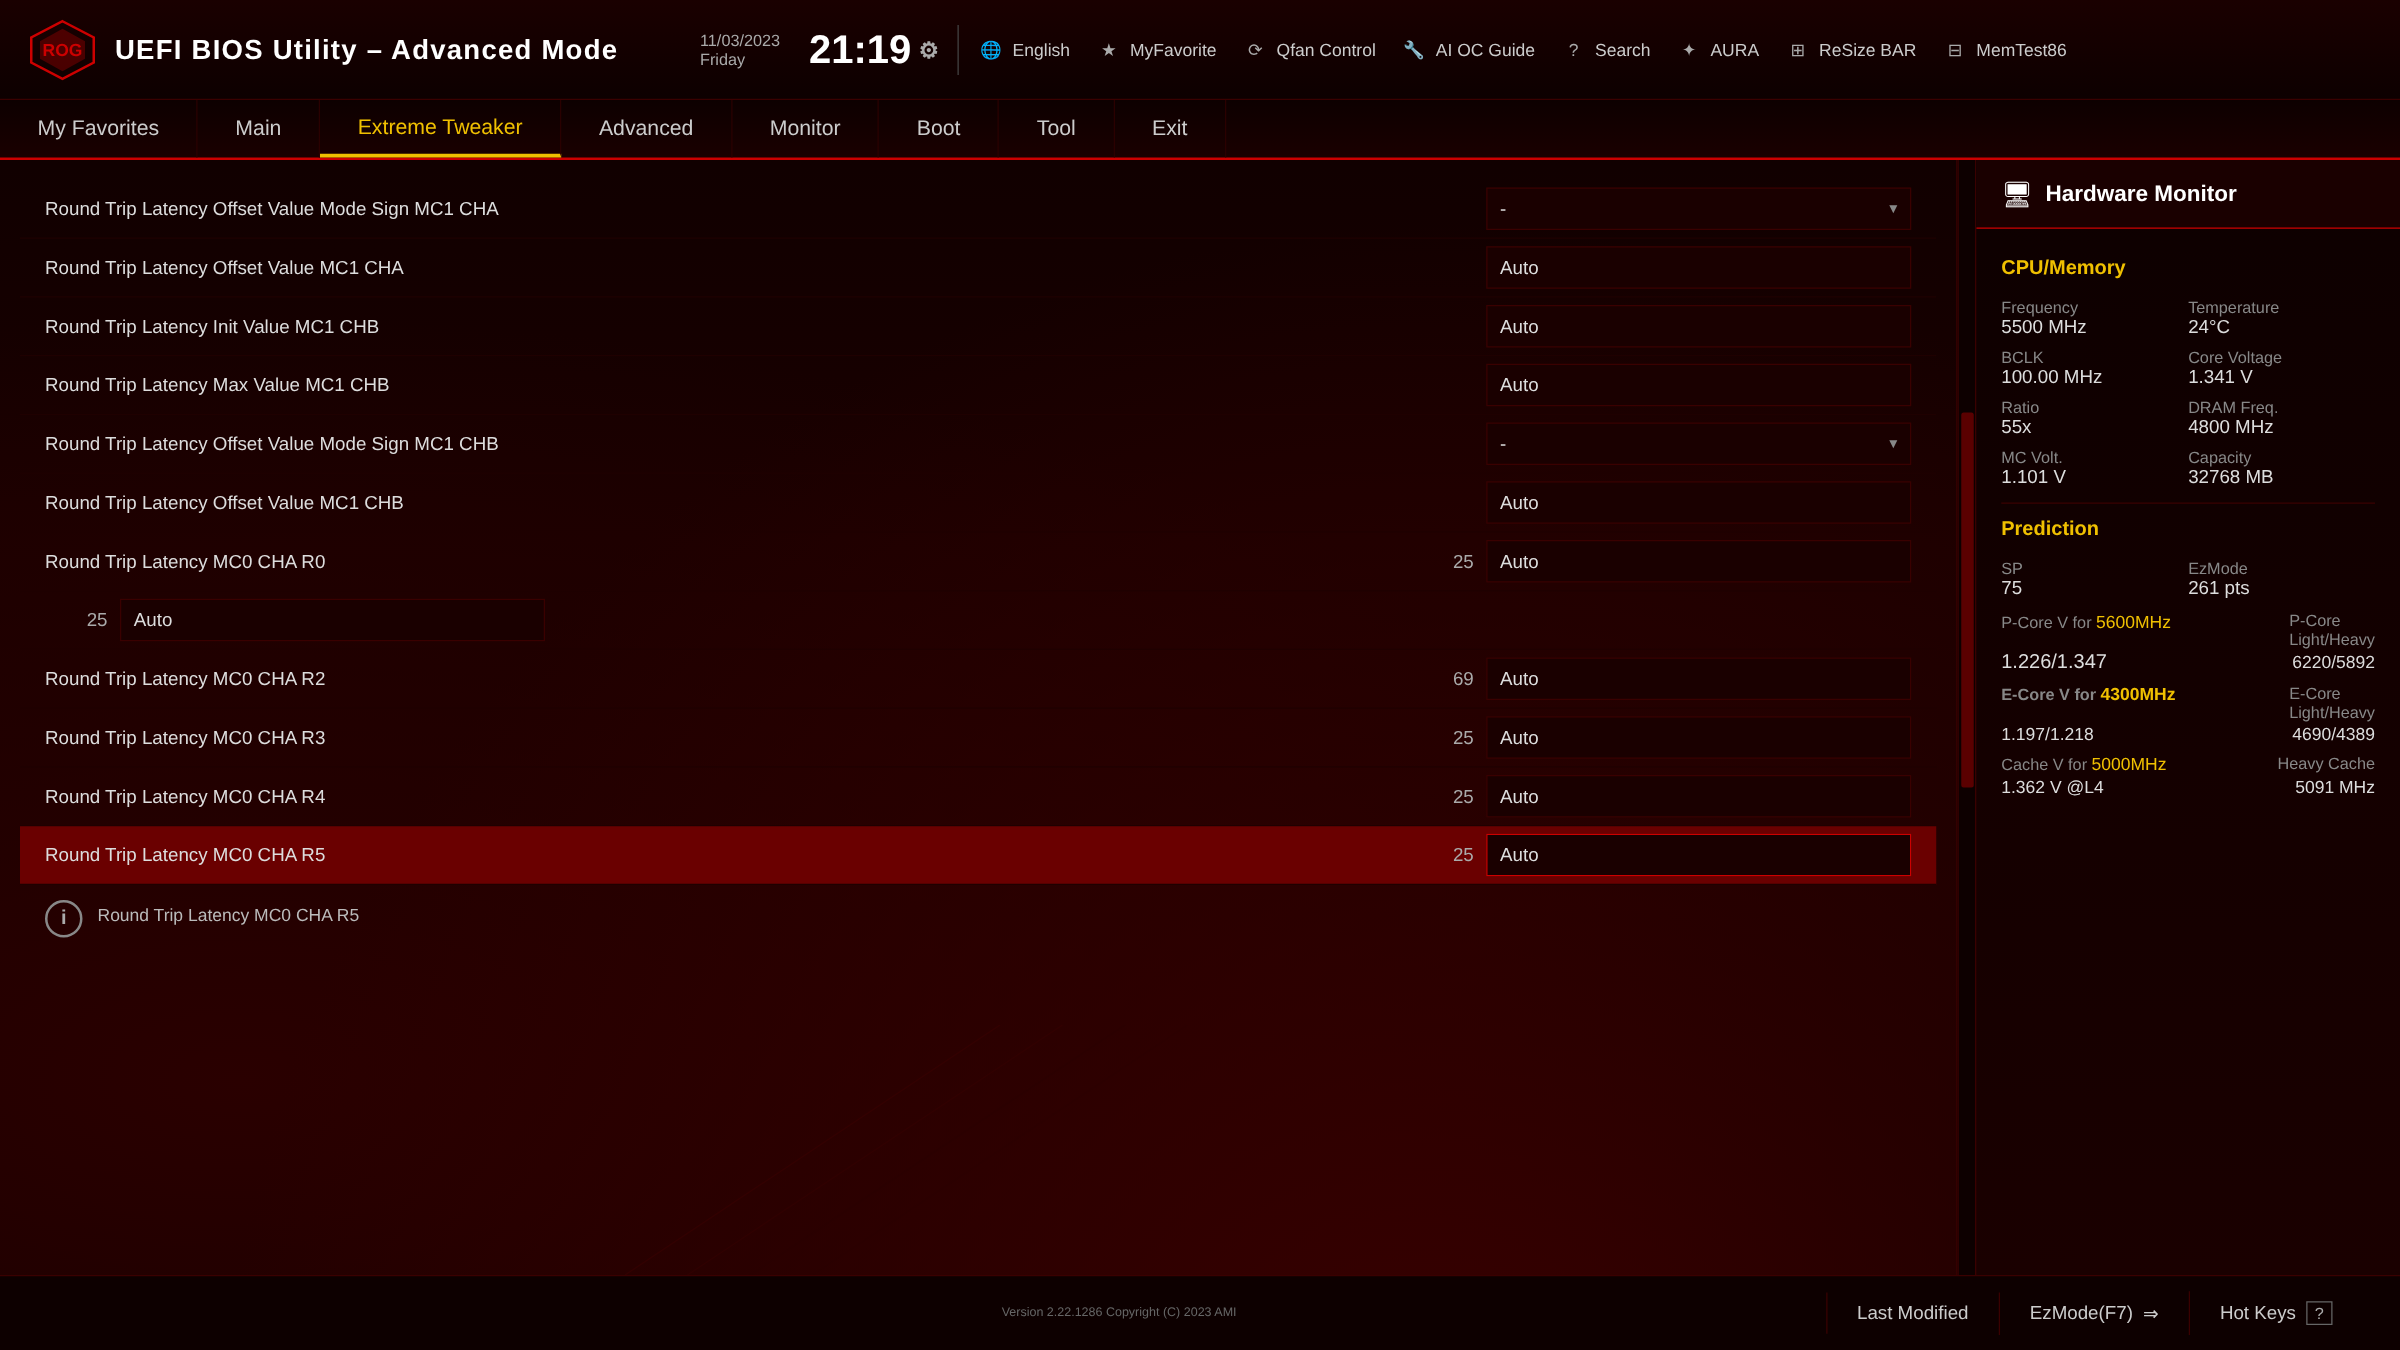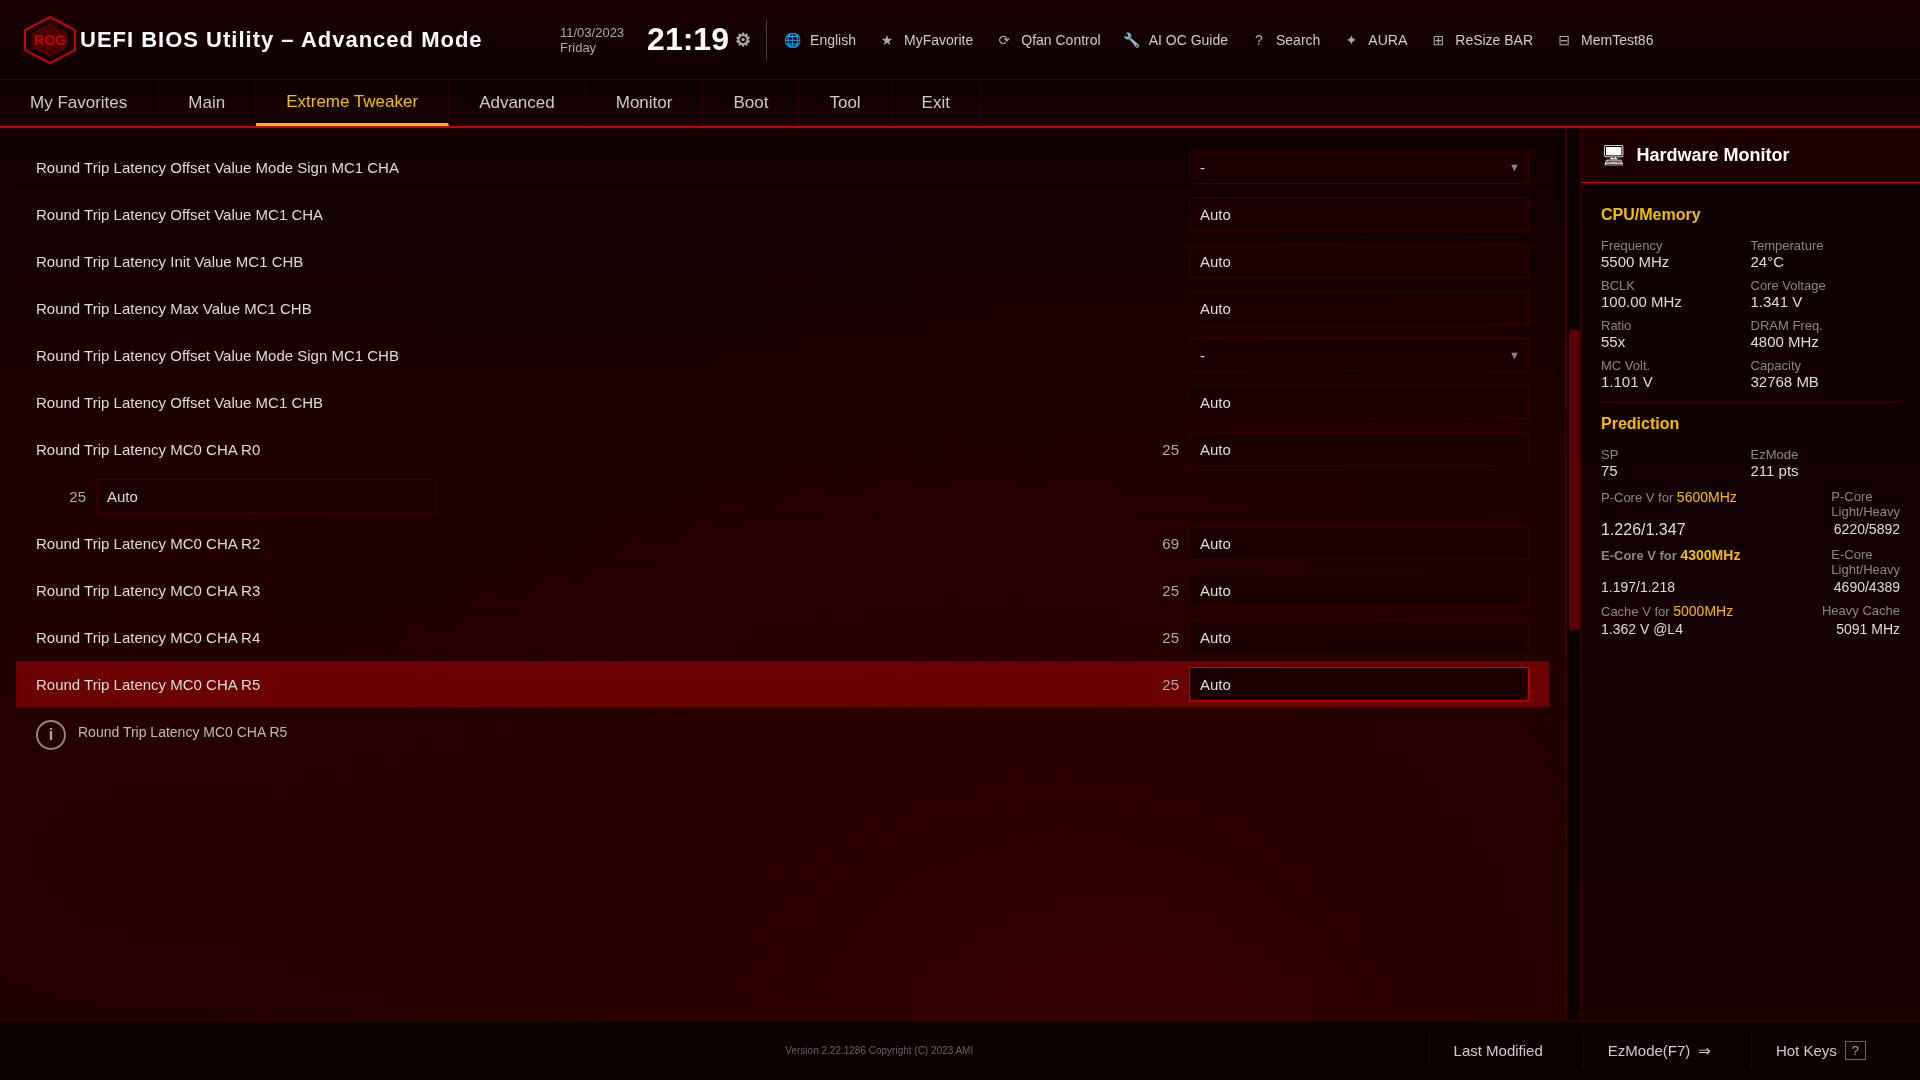--- a/index.html
+++ b/index.html
@@ -33,20 +33,21 @@
       height: 80px;
       display: flex;
       align-items: center;
       padding: 0 20px;
       gap: 0;
     }
 
     .logo-area {
       display: flex;
       align-items: center;
+      gap: 12px;
       min-width: 540px;
     }
 
     .rog-logo {
       width: 60px;
       height: 50px;
     }
 
     .bios-title {
       color: #fff;
@@ -344,21 +345,21 @@
 
     .footer-center {
       flex: 1;
       text-align: center;
       font-size: 10px;
       color: #666;
     }
 
     .footer-right {
       display: flex;
-      gap: 16px;
+      gap: 0;
       align-items: center;
     }
 
     .footer-btn {
       padding: 8px 24px;
       border-left: 1px solid #3a0000;
       font-size: 15px;
       color: #ccc;
       cursor: pointer;
       display: flex;
@@ -638,21 +639,21 @@
 
       <div class="hw-section-title">Prediction</div>
 
       <div class="hw-grid">
         <div class="hw-item">
           <div class="hw-label">SP</div>
           <div class="hw-value">75</div>
         </div>
         <div class="hw-item">
           <div class="hw-label">EzMode</div>
-          <div class="hw-value">211 pts</div>
+          <div class="hw-value">261 pts</div>
         </div>
       </div>
 
       <div style="margin-top:8px;">
         <div style="display:flex;justify-content:space-between;margin-bottom:2px;">
           <span style="color:#888;font-size:13px;">P-Core V for <span class="hw-link" style="color:#f0c000;">5600MHz</span></span>
           <span style="color:#888;font-size:13px;">P-Core<br>Light/Heavy</span>
         </div>
         <div style="display:flex;justify-content:space-between;margin-bottom:8px;">
           <span style="color:#ddd;font-size:16px;">1.226/1.347</span>

